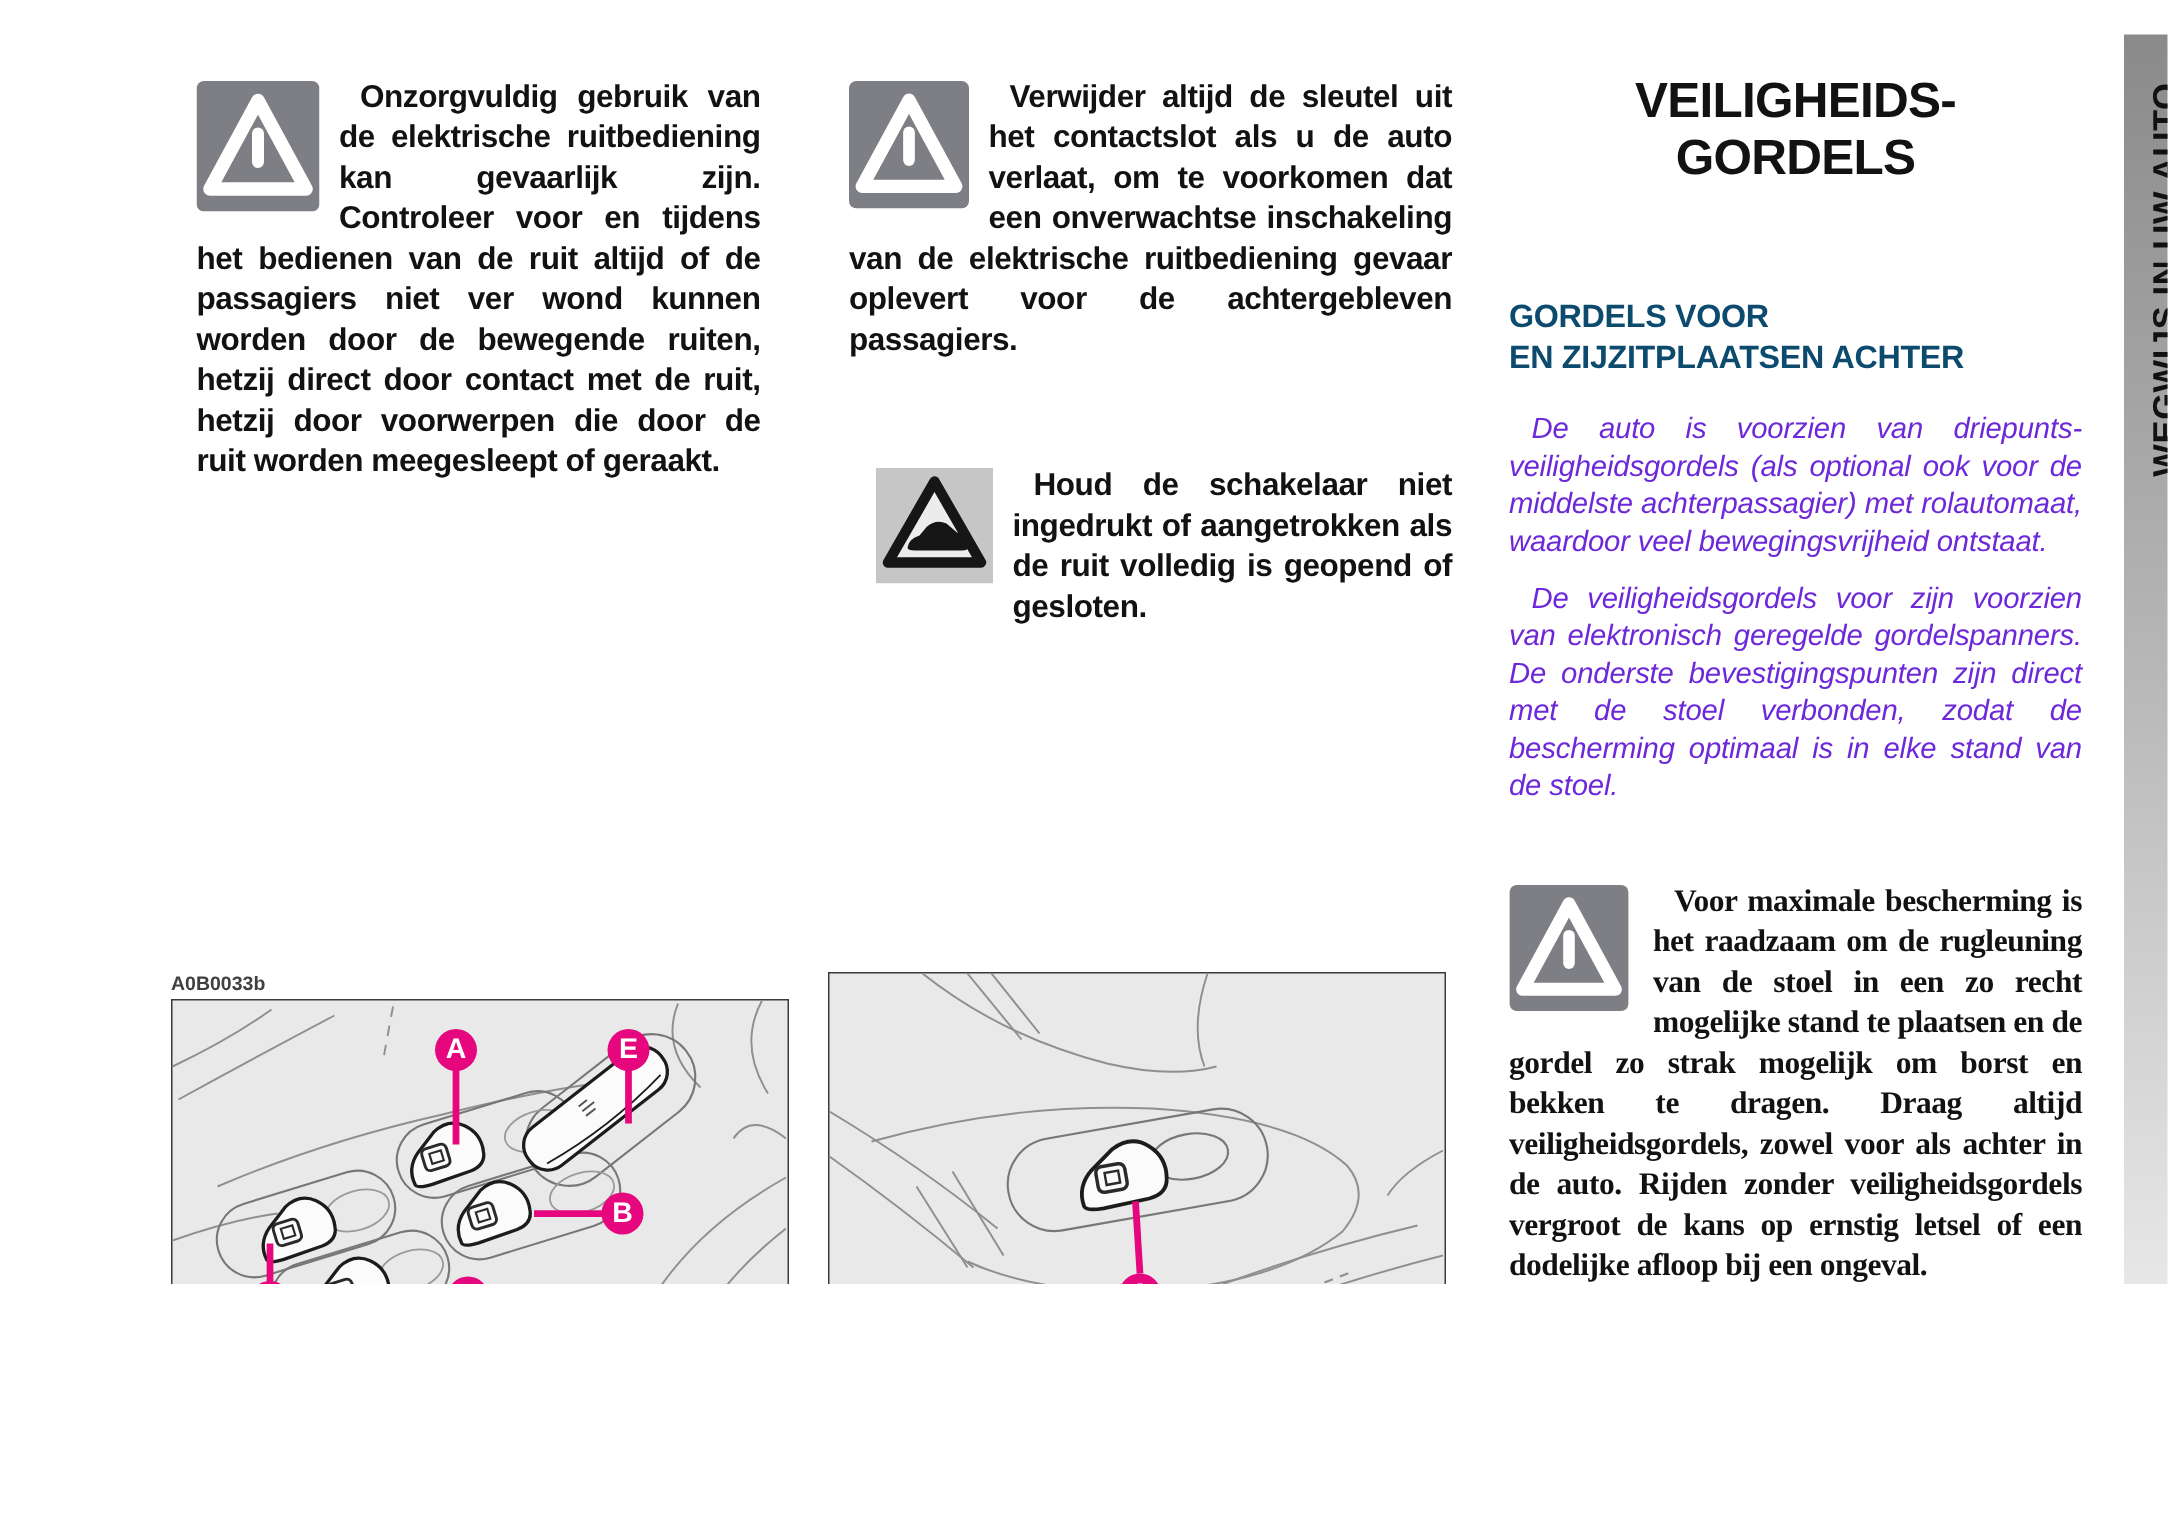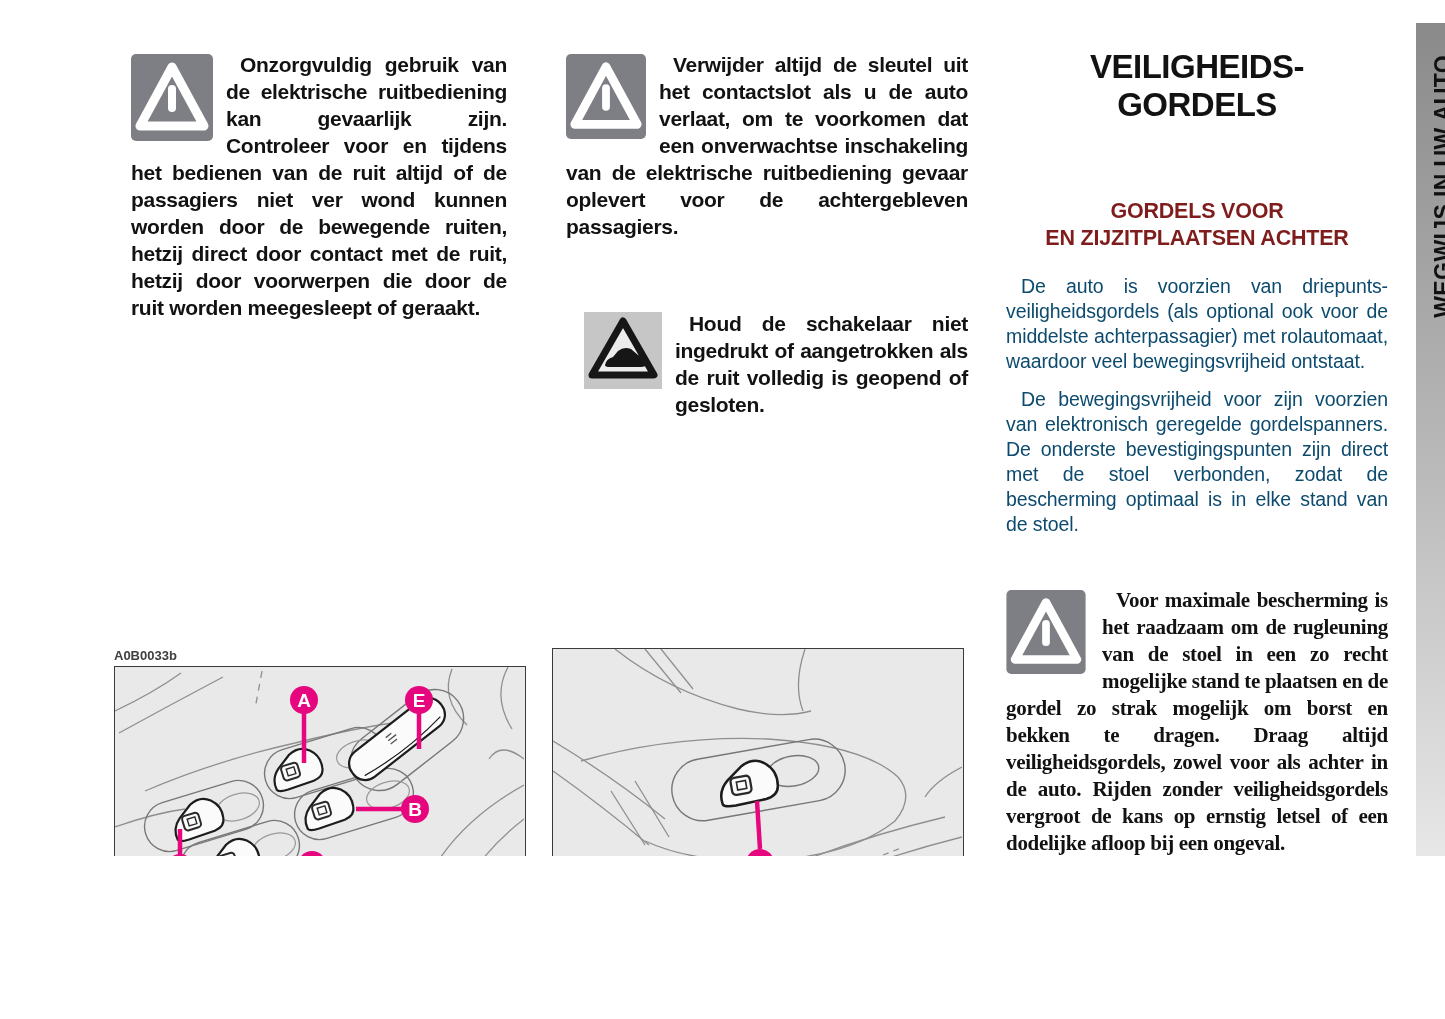--- a/index.html
+++ b/index.html
@@ -8,30 +8,30 @@
     font-family:"Liberation Sans",sans-serif;color:#141414;overflow:hidden;margin-left:36px;
   }
   .col{position:absolute;text-align:justify;}
   .warn-block{overflow:visible;}
   .icon-float{float:left;margin:3px 13px 5px 0;display:block;}
   .warn-text{
     margin:0;font-weight:700;font-size:21px;line-height:27px;color:#121212;
     letter-spacing:-0.3px;text-indent:14px;
   }
   .body-text p{
-    margin:0 0 13px 0;font-size:19.5px;line-height:25px;color:#0c4a6e;
-    text-indent:15px;font-weight:400;letter-spacing:-0.1px;
+    margin:0 0 13px 0;font-size:19.5px;line-height:25px;color:#6d28d9;
+    text-indent:15px;font-weight:400;letter-spacing:-0.1px;font-style:italic;
   }
   .title{
     margin:0;font-size:33px;line-height:38px;font-weight:700;color:#121212;
     letter-spacing:-0.5px;white-space:pre-line;text-align:center;
   }
   .subhead{
-    margin:74px 0 0 0;font-size:21.5px;line-height:27px;font-weight:700;color:#7f1d1d;
-    letter-spacing:-0.2px;white-space:pre-line;text-align:center;
+    margin:74px 0 0 0;font-size:21.5px;line-height:27px;font-weight:700;color:#0c4a6e;
+    letter-spacing:-0.2px;white-space:pre-line;text-align:left;
   }
   .body-wrap{margin-top:22px;}
   .warn-block.third{margin-top:50px;font-family:Liberation Serif, serif;}
   .figure{position:absolute;width:412px;}
   .fig-code{text-align:left;font-size:13px;font-weight:700;color:#404040;height:15px;margin-bottom:3px;padding-right:2px;}
   .fig-box{width:412px;height:261px;background:#e9e9e9;border:1.5px solid #3a3a3a;box-sizing:border-box;}
   .fig-caption{margin-top:8px;padding-left:6px;font-size:24px;font-weight:400;color:#4d7c0f;text-align:left;letter-spacing:0.5px;}
   .sidebar{
     position:absolute;left:1380px;top:23px;width:57px;height:979px;
     background:linear-gradient(#8a8a8a,#b9b9b9 45%,#ededed 90%,#efefef);
@@ -86,21 +86,21 @@
     </div>
   </div>
 
   <div class="col" style="left:970px;top:48px;width:382px;">
     <h1 class="title">VEILIGHEIDS-
 GORDELS</h1>
     <h2 class="subhead">GORDELS VOOR
 EN ZIJZITPLAATSEN ACHTER</h2>
     <div class="body-text body-wrap">
       <p>De auto is voorzien van driepunts-veiligheidsgordels (als optional ook voor de middelste achterpassagier) met rolautomaat, waardoor veel bewegingsvrijheid ontstaat.</p>
-      <p>De bewegingsvrijheid voor zijn voorzien van elektronisch geregelde gordelspanners. De onderste bevestigingspunten zijn direct met de stoel verbonden, zodat de bescherming optimaal is in elke stand van de stoel.</p>
+      <p>De veiligheidsgordels voor zijn voorzien van elektronisch geregelde gordelspanners. De onderste bevestigingspunten zijn direct met de stoel verbonden, zodat de bescherming optimaal is in elke stand van de stoel.</p>
     </div>
     <div class="warn-block third">
       <span class="icon-float" style="margin-right:16px;">
         <svg width="80" height="84" viewBox="0 0 82 87" aria-hidden="true">
           <rect x="0" y="0" width="82" height="87" rx="5" fill="#7e7e85"></rect>
           <path d="M41 13 L73 72 L9 72 Z" fill="none" stroke="#ffffff" stroke-width="9" stroke-linejoin="round"></path>
           <rect x="37" y="31" width="8" height="27" rx="4" fill="#ffffff"></rect>
         </svg>
       </span>
       <p class="warn-text">Voor maximale bescherming is het raadzaam om de rugleuning van de stoel in een  zo recht mogelijke stand te plaatsen en de gordel zo strak mogelijk om borst en bekken te dragen. Draag altijd veiligheidsgordels, zowel voor als achter in de auto. Rijden zonder veiligheidsgordels vergroot de kans op ernstig letsel of een dodelijke afloop bij een ongeval.</p>

